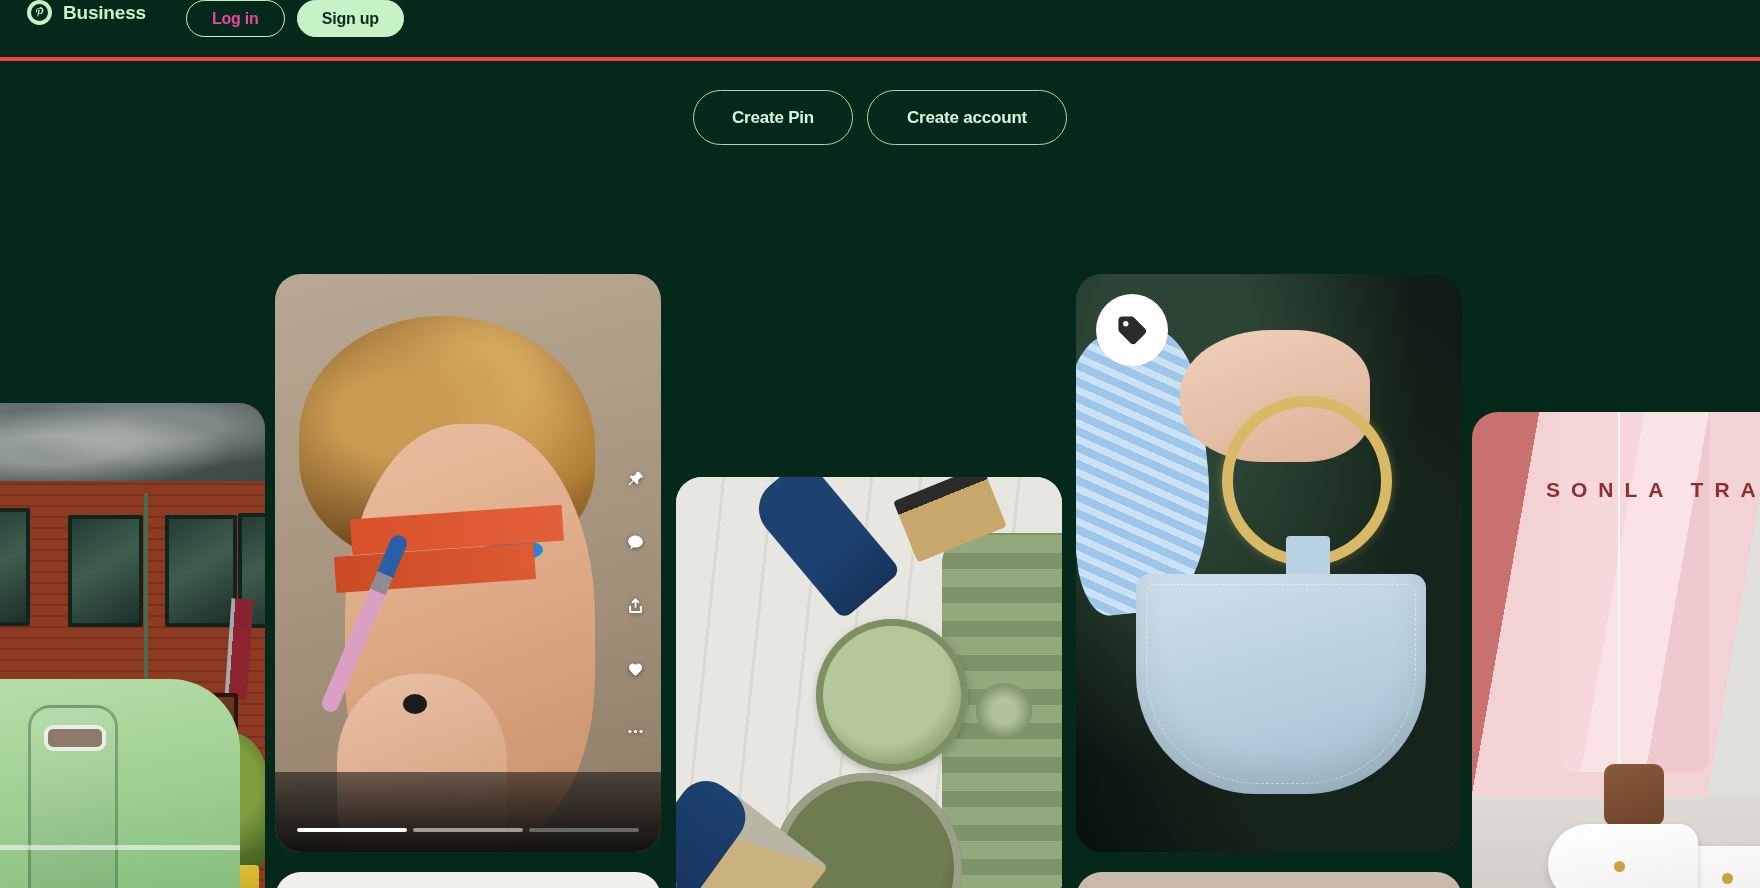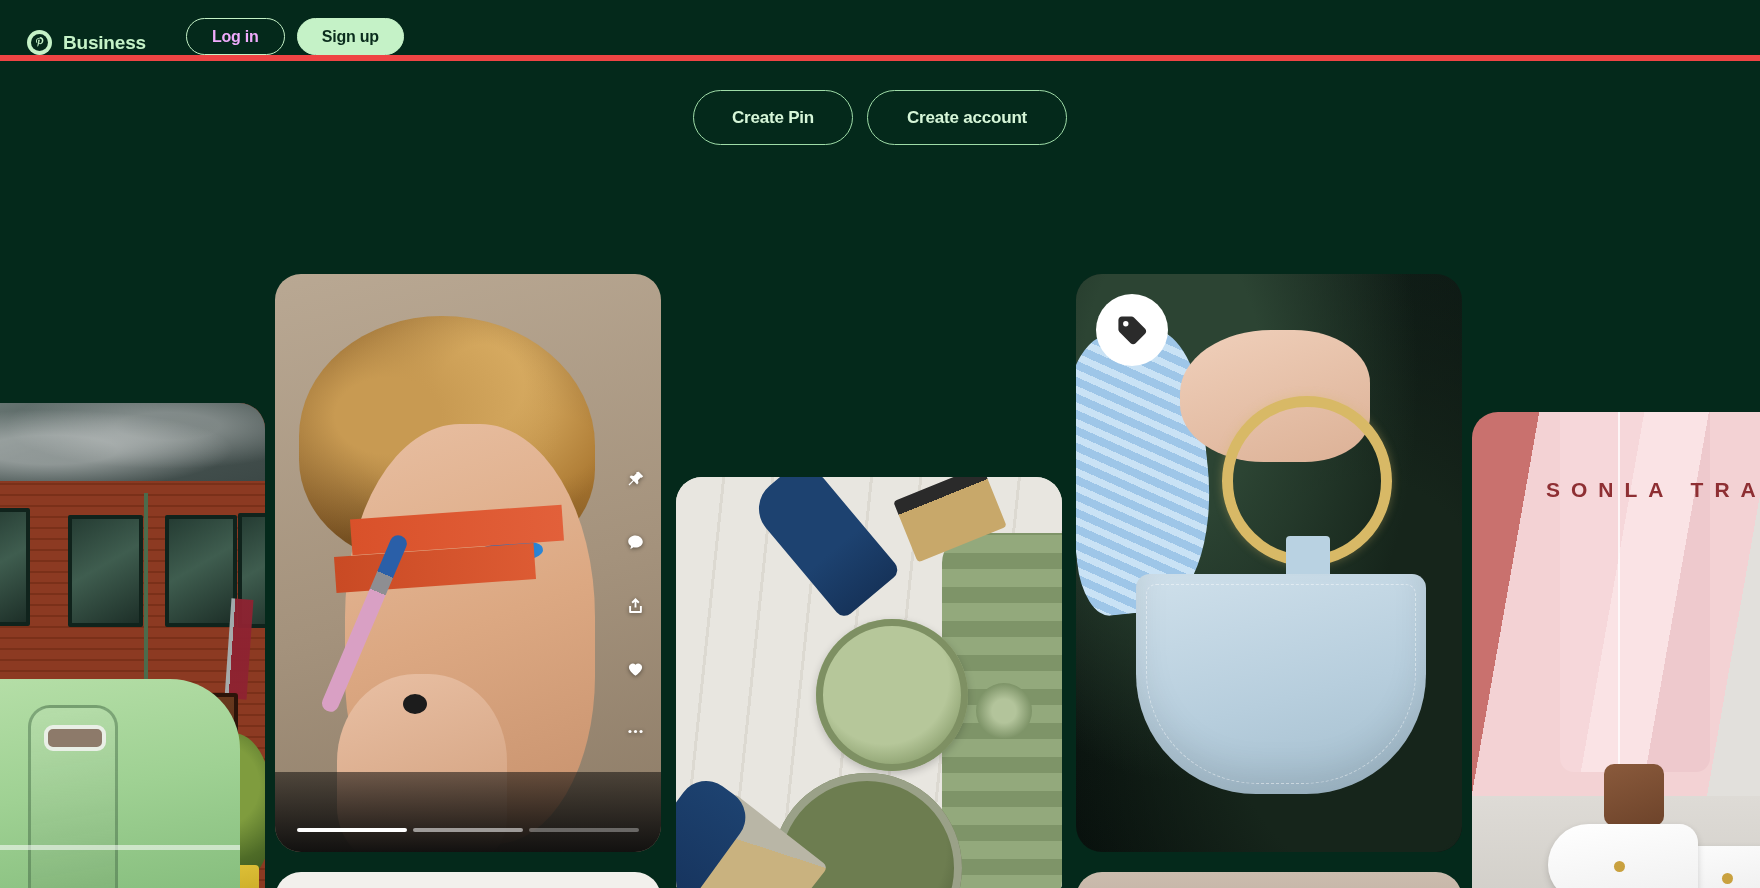--- a/index.html
+++ b/index.html
@@ -8,23 +8,23 @@
     overflow:hidden;
     background:#04291b;
     font-family:"Liberation Sans", sans-serif;
     -webkit-font-smoothing:antialiased;
   }
 
   
   #header {
     position:absolute; top:0; left:0;
     width:1760px; height:61px;
-    display:flex; align-items:flex-end;
+    display:flex; align-items:flex-start;
     background:#04291b;
-    border-bottom:6px solid #ef4444;
+    border-bottom:4px solid #ef4444;
     z-index:50;
   }
   #brand {
     display:flex; align-items:center; gap:11px;
     margin-left:27px;
   }
   #brand .pmark {
     width:25px; height:25px; border-radius:50%;
     background:#c5f2c7;
     display:flex; align-items:center; justify-content:center;
@@ -50,21 +50,21 @@
   }
   .pill {
     display:flex; align-items:center; justify-content:center;
     height:37px; border-radius:19px;
     font-size:16px; font-weight:bold; letter-spacing:-0.2px;
     cursor:pointer; white-space:nowrap;
   }
   #login-button {
     padding:0 25px;
     border:1.6px solid #c5f2c7;
-    background:transparent; color:#f0abfc;
+    background:transparent; color:#ec4899;
   }
   #signup-button {
     padding:4px 24px;
     border:1.6px solid #c5f2c7;
     background:#c5f2c7; color:#0a2c1d;
   }
 
   
   #cta-row {
     position:absolute; top:90px; left:0; width:1760px;

